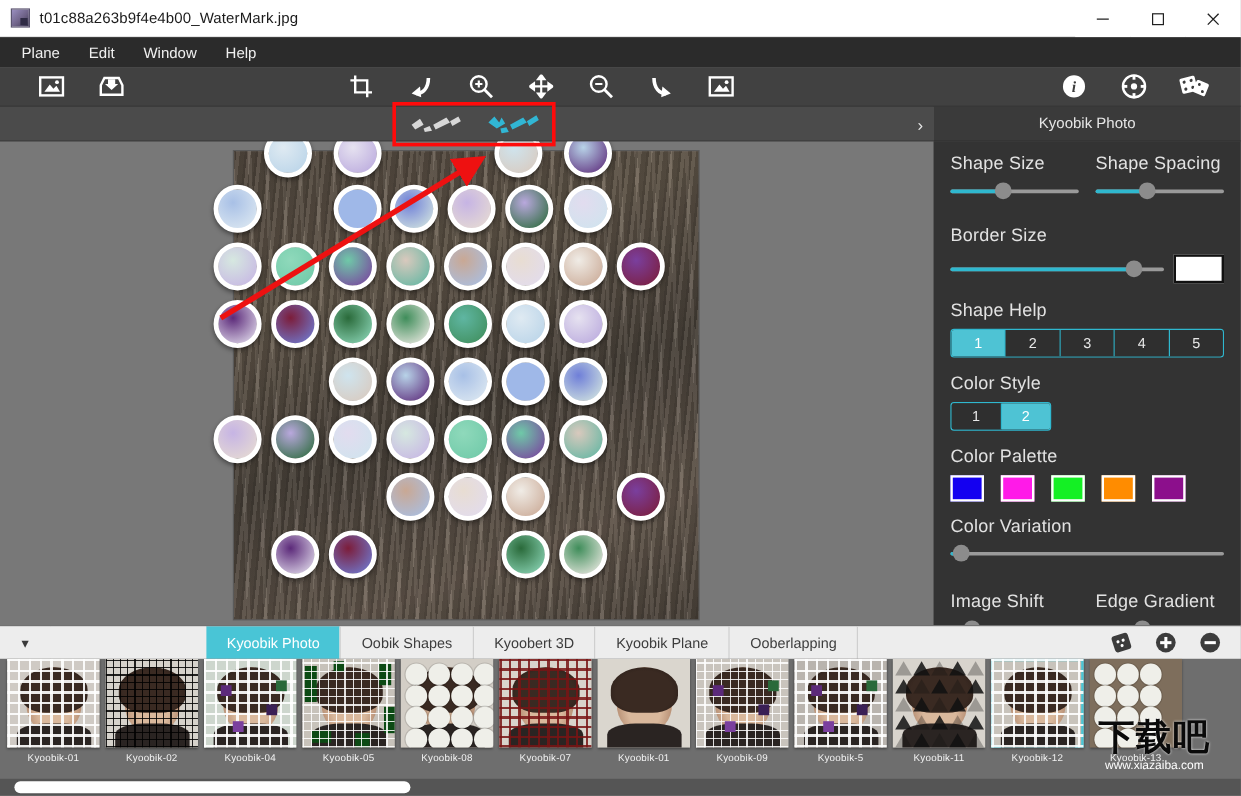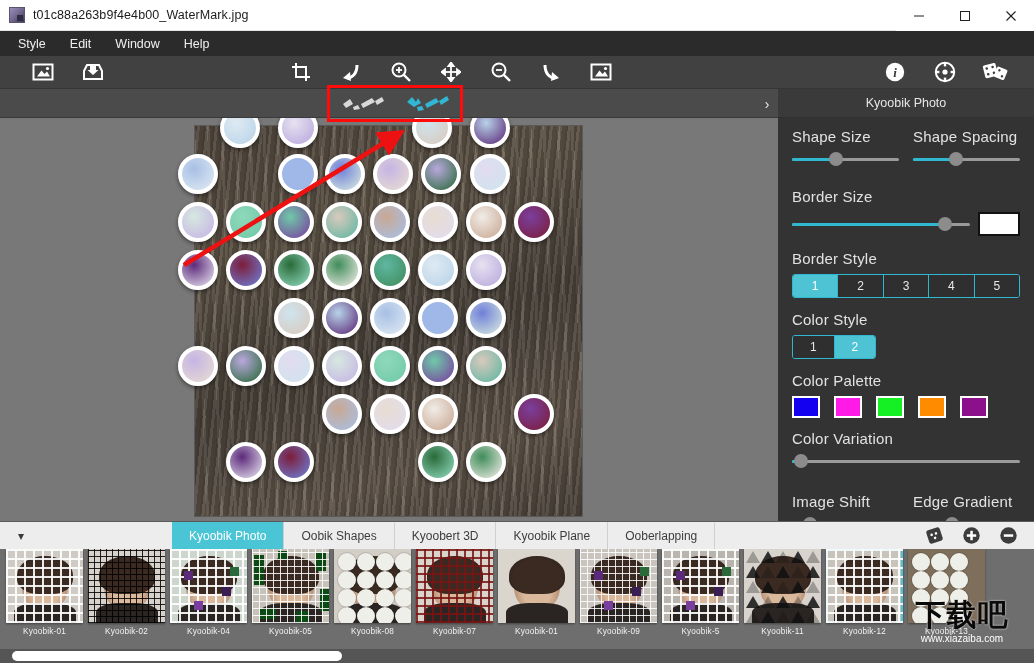--- a/index.html
+++ b/index.html
@@ -272,21 +272,21 @@
       <div class="win-ctl">
         <svg width="12" height="12" viewBox="0 0 12 12">
             <line x1="1.5" y1="1.5" x2="10.5" y2="10.5" stroke="#202020" stroke-width="1.1"></line>
             <line x1="10.5" y1="1.5" x2="1.5" y2="10.5" stroke="#202020" stroke-width="1.1"></line>
           </svg>
       </div>
     </div>
   </div>
 
   <div class="menubar">
-    <div class="menu-item">Style</div>
+    <div class="menu-item">Plane</div>
     <div class="menu-item">Edit</div>
     <div class="menu-item">Window</div>
     <div class="menu-item">Help</div>
   </div>
 
   <div class="toolbar">
     <div style="width:18px"></div>
     <div class="tb-btn">
       <svg width="22" height="20" viewBox="0 0 22 20">
           <rect x="1.5" y="2.5" width="19" height="15" fill="none" stroke="#fff" stroke-width="2"></rect>
@@ -506,21 +506,21 @@
         <div class="border-slider">
           <div class="track"></div>
             <div class="fill" style="width:86%"></div>
             <div class="knob" style="left:86%"></div>
         </div>
         <div class="swatch-white"></div>
       </div>
     </div>
 
     <div class="sec" style="margin-top:14px;">
-      <div class="ctl-label">Border Style</div>
+      <div class="ctl-label">Shape Help</div>
       <div class="seg-group">
         <div class="seg active">1</div>
         <div class="seg">2</div>
         <div class="seg">3</div>
         <div class="seg">4</div>
         <div class="seg">5</div>
       </div>
     </div>
 
     <div class="sec" style="margin-top:13px;">

